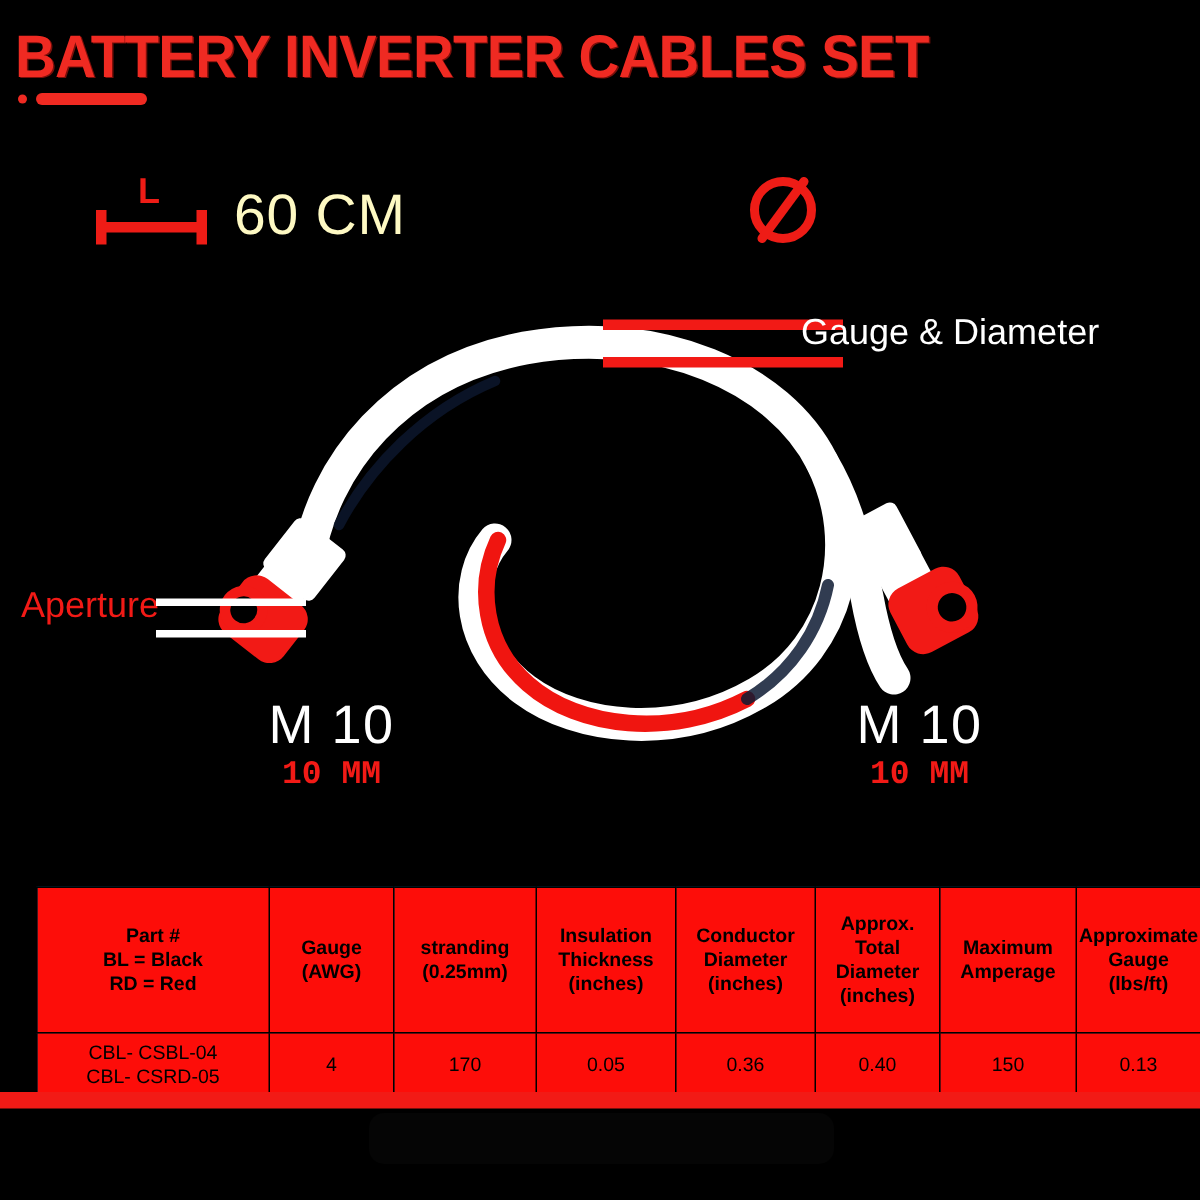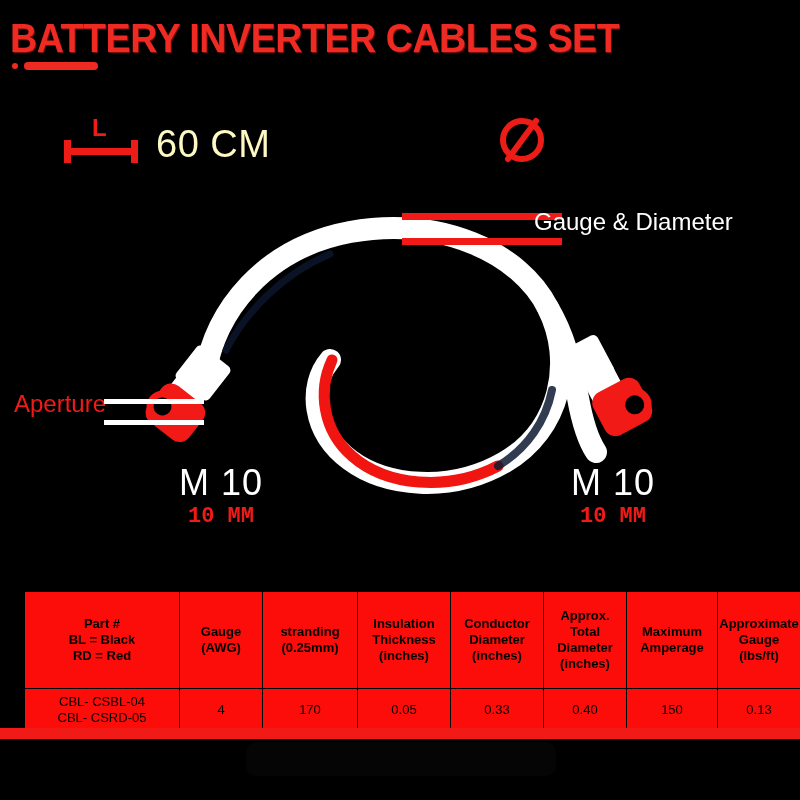--- a/index.html
+++ b/index.html
@@ -385,21 +385,21 @@
     </thead>
     <tbody>
       <tr>
         <td>
             <span class="th-line">CBL- CSBL-04</span>
             <span class="th-line">CBL- CSRD-05</span>
           </td>
         <td>4</td>
         <td>170</td>
         <td>0.05</td>
-        <td>0.33</td>
+        <td>0.36</td>
         <td>0.40</td>
         <td>150</td>
         <td>0.13</td>
       </tr>
     </tbody>
   </table>
 
   <div class="footer-bar"></div>
   <div class="footer-watermark"></div>
 

